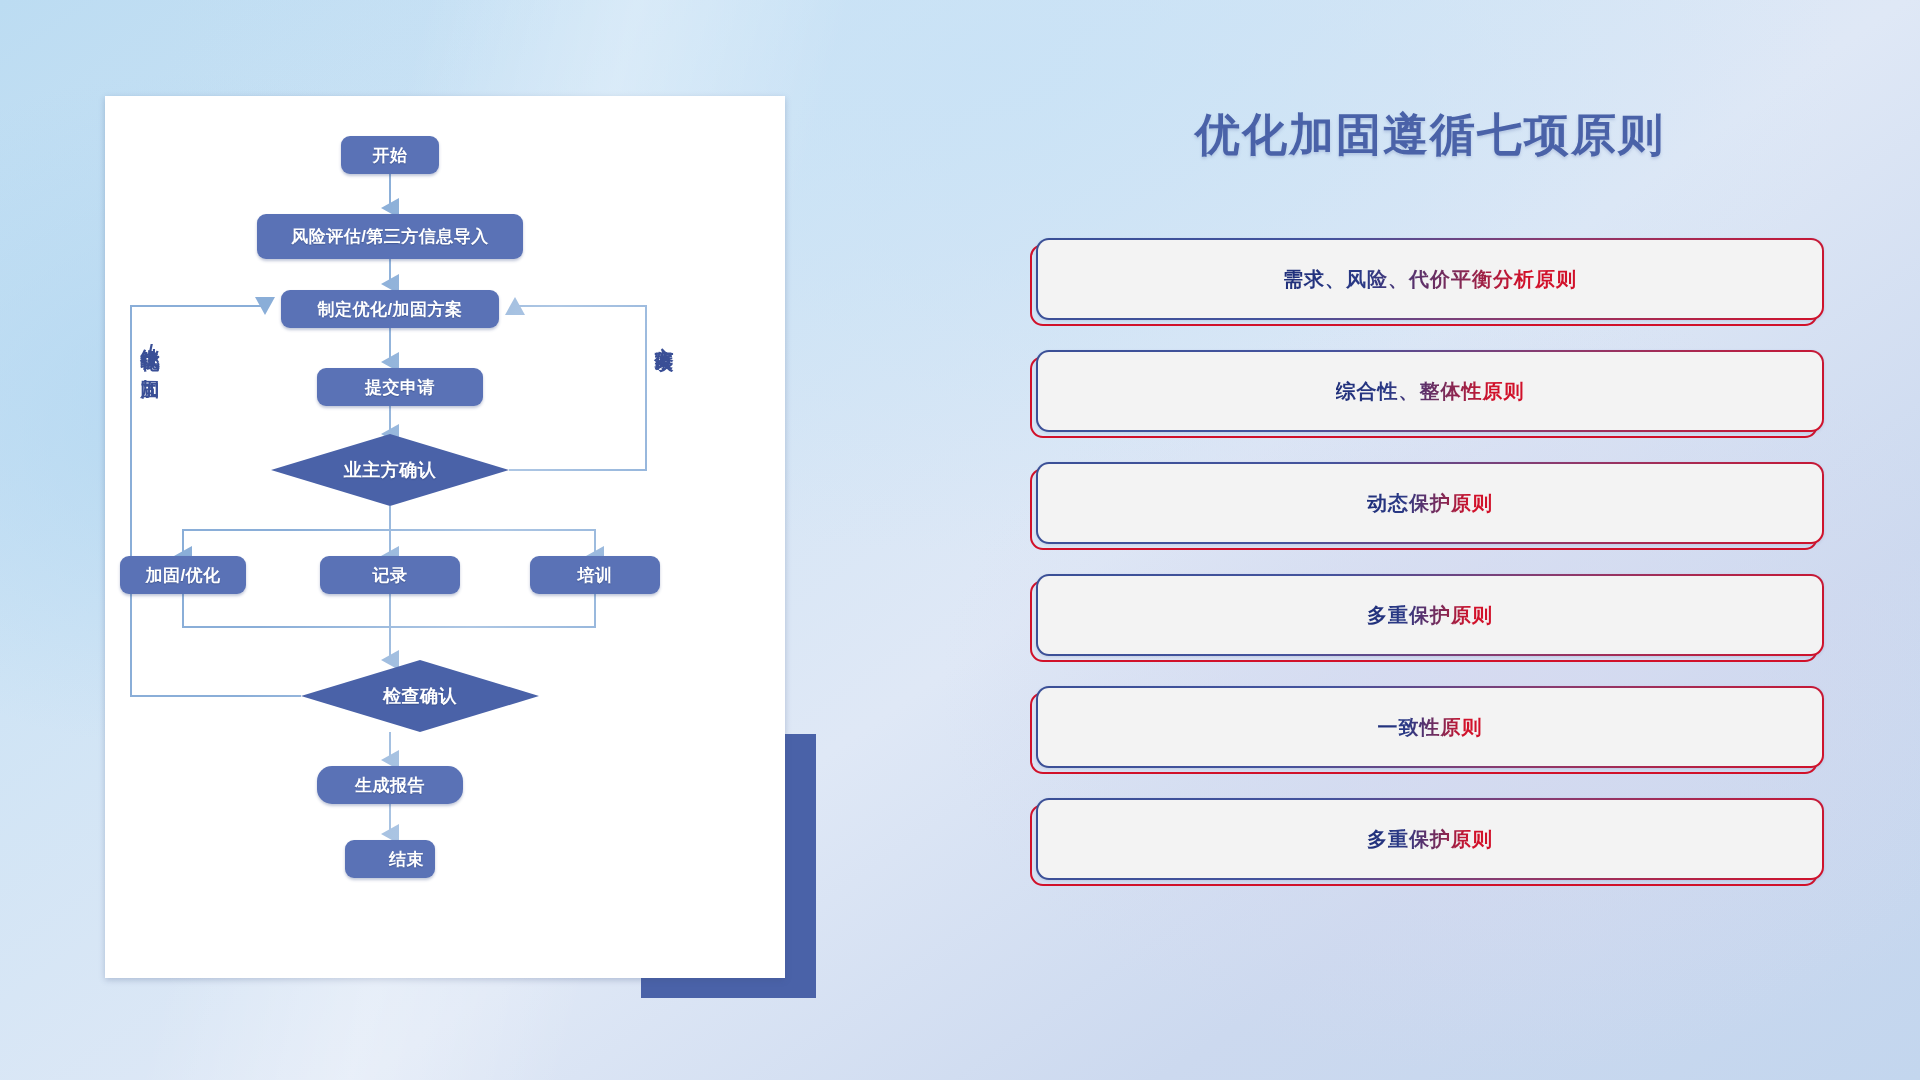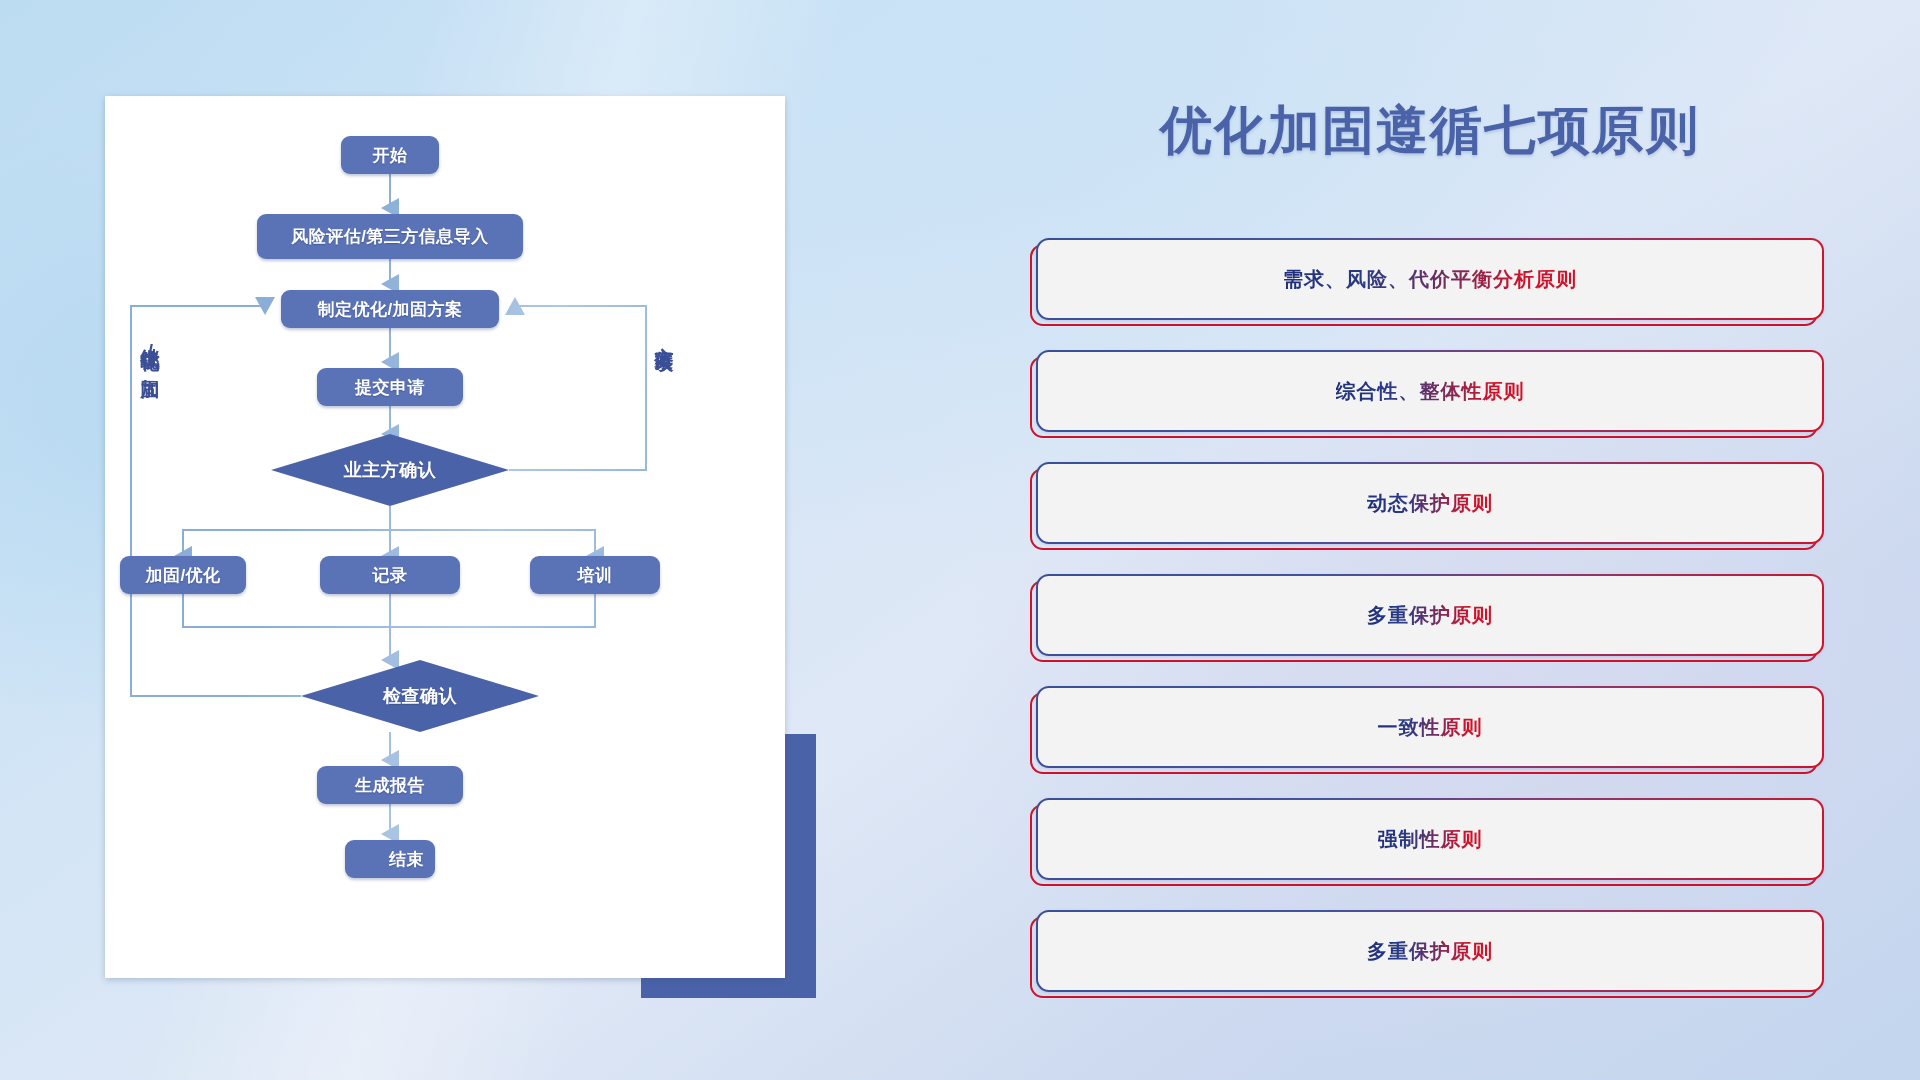--- a/index.html
+++ b/index.html
@@ -117,24 +117,24 @@
     letter-spacing: 2px;
     line-height: 1.1;
     white-space: nowrap;
     z-index: 3;
   }
 
   
   .right-title {
     position: absolute;
     left: 1030px;
-    top: 96px;
+    top: 105px;
     width: 800px;
     text-align: center;
-    font-size: 52px;
+    font-size: 45px;
     font-weight: 700;
     letter-spacing: 2px;
     color: #4a62a8;
     text-shadow: 0 2px 3px rgba(120,140,190,0.35);
   }
 
   .cards {
     position: absolute;
     left: 1030px;
     top: 238px;
@@ -242,21 +242,21 @@
       </div>
 
       <div class="node box" style="left:152px; top:118px; width:266px; height:45px;">
         <span>风险评估/第三方信息导入</span>
       </div>
 
       <div class="node box" style="left:176px; top:194px; width:218px; height:38px;">
         <span>制定优化/加固方案</span>
       </div>
 
-      <div class="node box" style="left:212px; top:272px; width:146px; height:38px;">
+      <div class="node box" style="left:212px; top:272px; width:166px; height:38px;">
         <span>提交申请</span>
       </div>
 
       <div class="node diamond" style="left:166px; top:338px; width:238px; height:72px;">
         <span class="dia-shape"></span>
         <span class="dia-label">业主方确认</span>
       </div>
 
       <div class="node box" style="left:15px; top:460px; width:126px; height:38px;">
         <span>加固/优化</span>
@@ -268,21 +268,21 @@
 
       <div class="node box" style="left:425px; top:460px; width:130px; height:38px;">
         <span>培训</span>
       </div>
 
       <div class="node diamond" style="left:196px; top:564px; width:238px; height:72px;">
         <span class="dia-shape"></span>
         <span class="dia-label">检查确认</span>
       </div>
 
-      <div class="node box" style="left:212px; top:670px; width:146px; height:38px;">
+      <div class="node box" style="left:212px; top:670px; width:146px; height:38px;border-radius:15px;">
         <span>生成报告</span>
       </div>
 
       <div class="node box" style="left:240px; top:744px; width:90px; height:38px;padding-left:33px;">
         <span>结束</span>
       </div>
 
       <div class="vlabel" style="left:34px; top:236px;">继续优化/加固</div>
 
       <div class="vlabel" style="left:548px; top:236px;">方案修改</div>
@@ -322,26 +322,20 @@
       </div>
     </div>
 
     <div class="card-wrap">
       <div class="card-shadow"></div>
       <div class="card">
         <span class="card-label">一致性原则</span>
       </div>
     </div>
 
-    <div class="card-wrap">
-      <div class="card-shadow"></div>
-      <div class="card">
-        <span class="card-label">强制性原则</span>
-      </div>
-    </div>
 
     <div class="card-wrap">
       <div class="card-shadow"></div>
       <div class="card">
         <span class="card-label">多重保护原则</span>
       </div>
     </div>
 
   </div>
 

